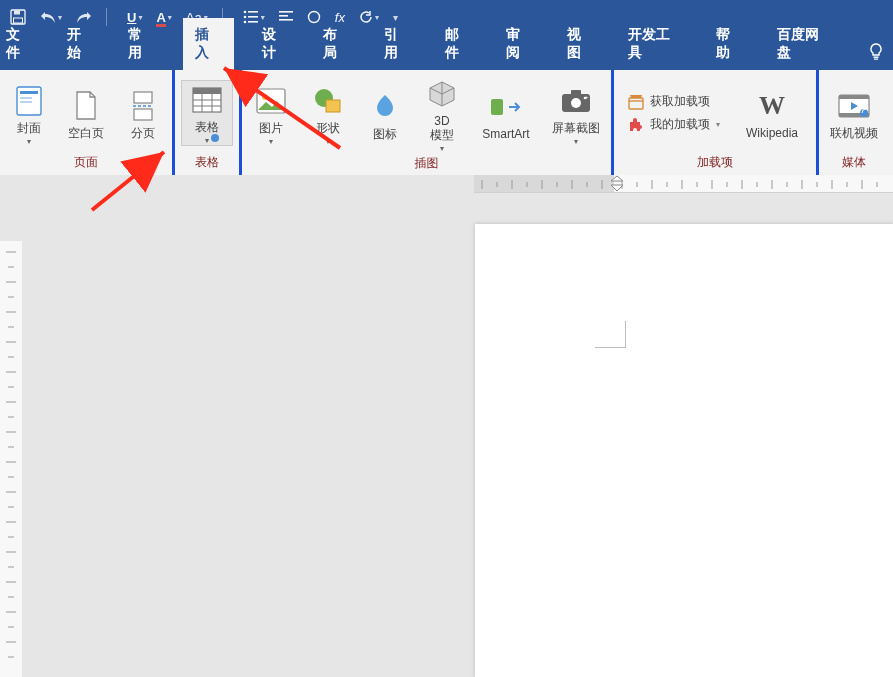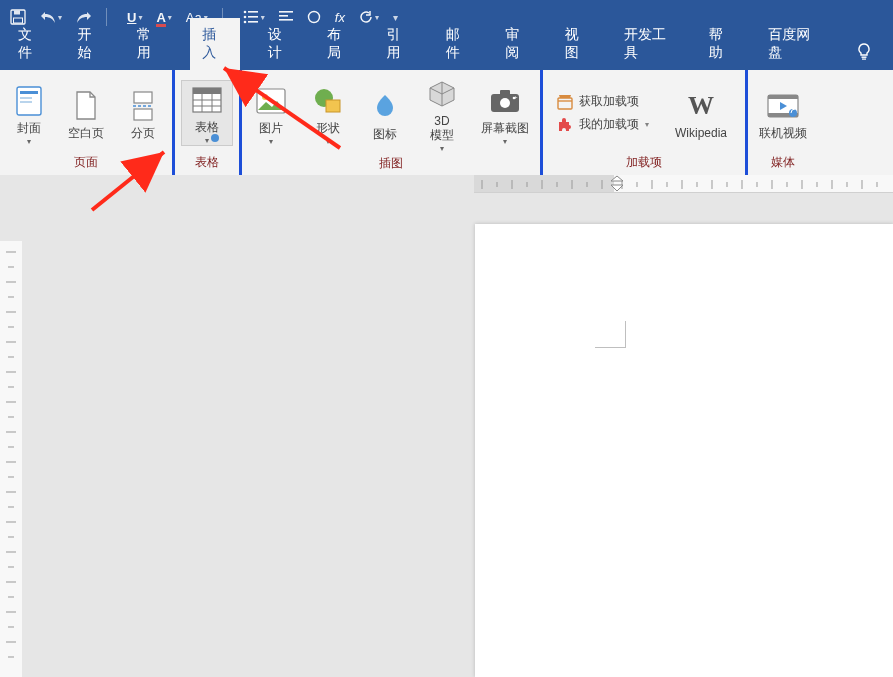--- a/index.html
+++ b/index.html
@@ -16,21 +16,21 @@
   html,body{margin:0;padding:0;font-family:"Microsoft YaHei","Segoe UI",sans-serif;font-size:12px;color:var(--text-dark);background:#FFFFFF;}
   body{width:893px;height:677px;overflow:hidden;position:relative;}
 
   
   .qat{background:var(--word-blue);height:34px;display:flex;align-items:center;padding:0 10px;gap:14px;color:#fff;}
   .qat .item{display:flex;align-items:center;gap:2px;font-size:13px;opacity:.95;}
   .drop{font-size:8px;opacity:.8;}
   .qat svg{display:block;}
 
   
-  .tabs{background:var(--word-blue);height:36px;display:flex;align-items:flex-end;padding:0 12px;gap:22px;color:#fff;font-size:14px;position:relative;}
+  .tabs{background:var(--word-blue);height:36px;display:flex;align-items:flex-end;padding:0 0;gap:22px;color:#fff;font-size:14px;position:relative;font-weight:bold;}
   .tab{padding:8px 6px 8px 6px;cursor:default;}
   .tab.active{background:var(--ribbon-bg);color:var(--accent);padding:8px 12px;}
   .help-bulb{margin-left:auto;padding:6px 8px;}
 
   
   .ribbon{background:var(--ribbon-bg);height:105px;border-bottom:1px solid var(--ribbon-border);display:flex;align-items:stretch;}
   .group{display:flex;flex-direction:column;justify-content:space-between;border-right:3px solid #1d4ed8;padding:4px 6px 2px 6px;}
   .group-row{display:flex;align-items:center;gap:11px;flex:1;}
   .group-label{text-align:center;font-size:12px;color:#7f1d1d;padding:2px 0 2px 0;}
   .btn-big{display:flex;flex-direction:column;align-items:center;justify-content:flex-start;width:46px;padding-top:4px;gap:4px;font-size:12px;color:#444;cursor:default;}
@@ -249,20 +249,29 @@
       <div class="btn-big">
         <span class="ico32">
           <svg width="28" height="28" viewBox="0 0 28 28">
               <path d="M14 2 26 8v12L14 26 2 20V8z" fill="#D8D8D8" stroke="#888"></path>
               <path d="M14 2v24M2 8l12 6 12-6" fill="none" stroke="#888"></path>
             </svg>
         </span>
         <span class="lbl" style="white-space:pre">3D
 模型</span>
         <span class="mini-drop">▾</span>
+      </div>
+      <div class="btn-big" style="width:60px">
+        <span class="ico32">
+          <svg width="32" height="24" viewBox="0 0 32 24">
+              <rect x="1" y="4" width="12" height="16" rx="2" fill="#6FAE4F"></rect>
+              <path d="M19 12h10m-4-4 4 4-4 4" fill="none" stroke="#4A8FD6" stroke-width="2"></path>
+            </svg>
+        </span>
+        <span class="lbl">SmartArt</span>
       </div>
       <div class="btn-big" style="width:58px">
         <span class="ico32">
           <svg width="30" height="24" viewBox="0 0 30 24">
               <rect x="1" y="5" width="28" height="18" rx="3" fill="#666"></rect>
               <rect x="10" y="1" width="10" height="5" rx="1" fill="#666"></rect>
               <circle cx="15" cy="14" r="5" fill="#fff"></circle>
               <circle cx="24" cy="9" r="1.3" fill="#fff"></circle>
               <text x="24" y="10" font-size="6" fill="#fff">+</text>
             </svg>

